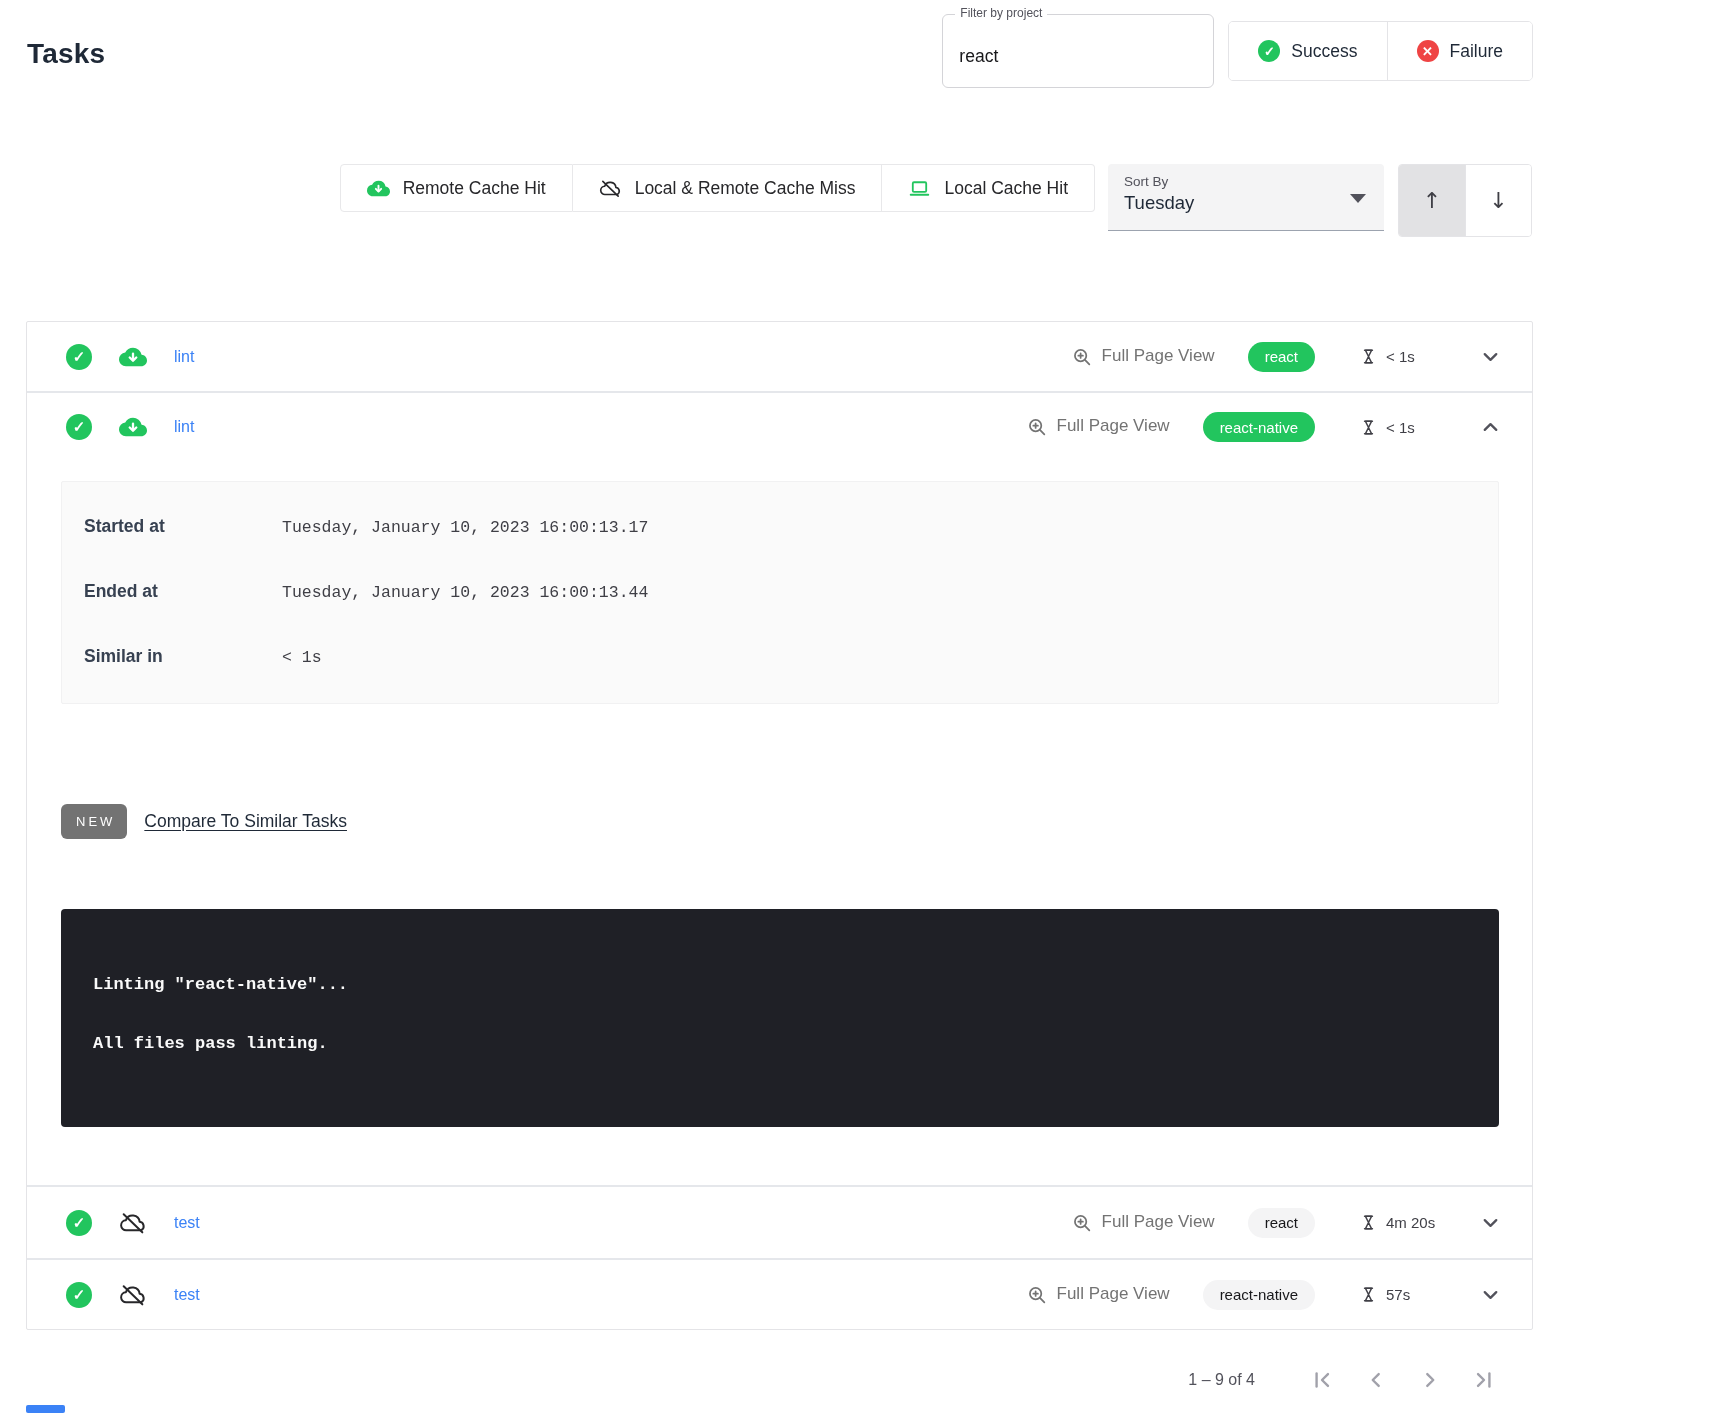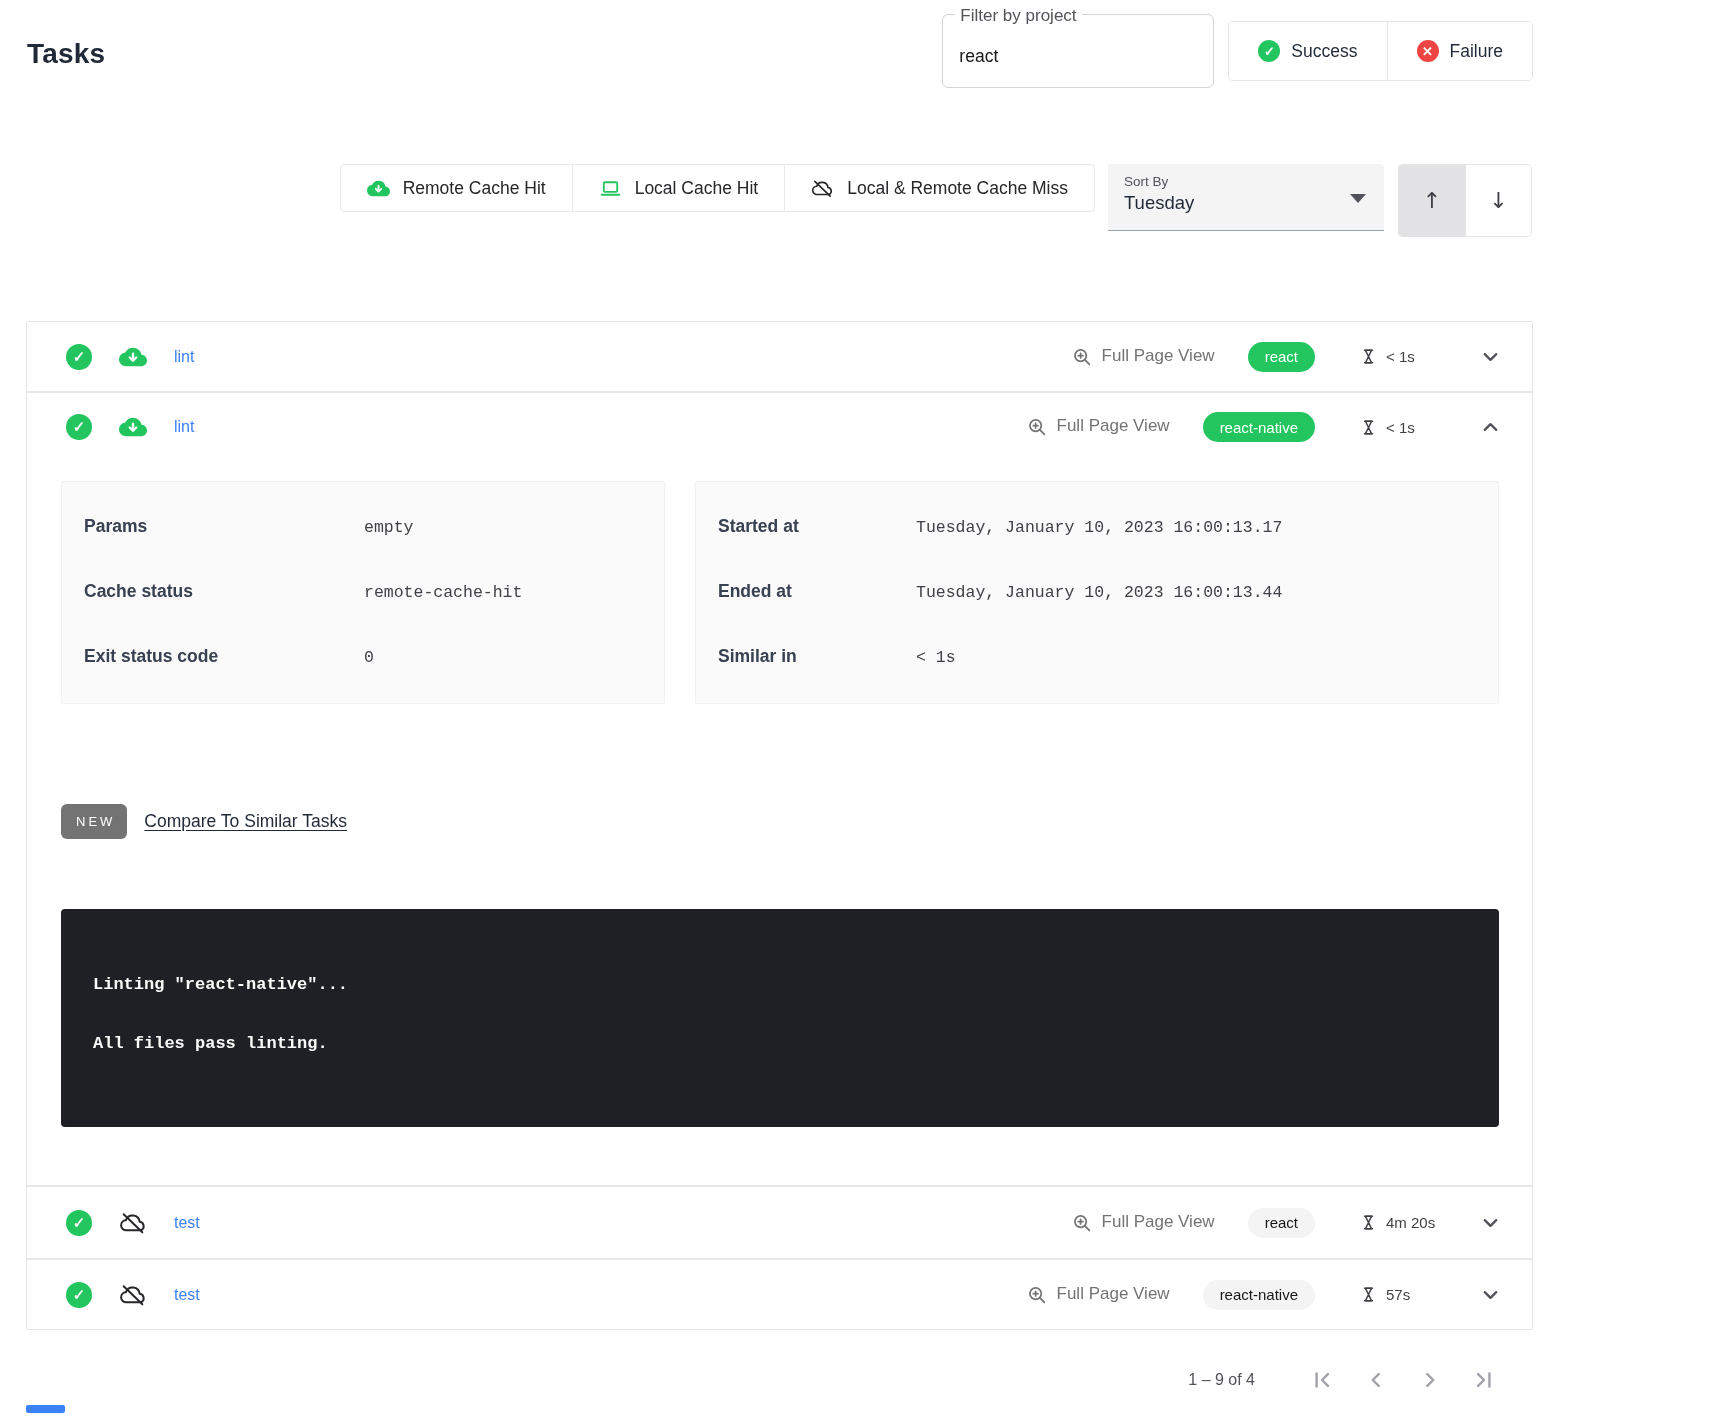--- a/index.html
+++ b/index.html
@@ -5,21 +5,21 @@
   * { box-sizing: border-box; margin: 0; padding: 0; }
   html,body { background:#fff; }
   body { font-family: "Liberation Sans", sans-serif; color:#1f2937; }
   .page { position:relative; width:1716px; height:1418px; background:#fff; overflow:hidden; }
 
   
   .header-row { display:flex; justify-content:space-between; align-items:flex-start; padding:14px 183px 0 27px; height:100px; }
   .page-title { font-size:28px; font-weight:700; color:#1f2937; margin-top:24px; letter-spacing:.2px; }
   .header-controls { display:flex; align-items:center; gap:14px; }
   .filter-field { position:relative; width:272px; height:74px; border:1px solid #d4d4d8; border-radius:6px; background:#fff; }
-  .filter-field .field-label { position:absolute; top:-9px; left:12px; background:#fff; padding:0 5px; font-size:17px; color:#52525b;text-align:right; }
+  .filter-field .field-label { position:absolute; top:-9px; left:12px; background:#fff; padding:0 5px; font-size:12px; color:#52525b;text-align:right; }
   .filter-field input { border:none; outline:none; width:100%; height:100%; padding:10px 16px 0 16px; font-size:17.5px; color:#18181b; font-family:"Liberation Sans",sans-serif; background:transparent; }
   .status-group { display:flex; height:60px; border:1px solid #e4e4e7; border-radius:5px; background:#fff; overflow:hidden; }
   .status-btn { display:flex; align-items:center; gap:11px; padding:0 29px; font-size:17.5px; color:#1f2937; background:#fff; border:none; cursor:pointer; font-family:inherit; }
   .status-btn + .status-btn { border-left:1px solid #e4e4e7; }
   .circle-ic { width:22px; height:22px; border-radius:50%; display:flex; align-items:center; justify-content:center; color:#fff; font-size:13px; font-weight:700; flex:none; }
   .circle-ic.green { background:#22c55e; }
   .circle-ic.red { background:#ef4444; }
 
   
   .toolbar-row { display:flex; justify-content:flex-end; align-items:flex-start; padding-right:184px; margin-top:64px; }
@@ -107,35 +107,35 @@
           <svg width="23" height="23" viewBox="0 0 24 24">
               <path fill="#22c55e" d="M19.35 10.04A7.49 7.49 0 0 0 12 4C9.11 4 6.6 5.64 5.35 8.04A5.99 5.99 0 0 0 0 14c0 3.31 2.69 6 6 6h13c2.76 0 5-2.24 5-5 0-2.64-2.05-4.78-4.65-4.96z"></path>
               <path d="M12 9.2v5.4" stroke="#fff" stroke-width="2" stroke-linecap="round" fill="none"></path>
               <path d="M9.2 12.4 12 15.2l2.8-2.8" stroke="#fff" stroke-width="2" stroke-linecap="round" stroke-linejoin="round" fill="none"></path>
             </svg>
         </span>
         <span>Remote Cache Hit</span>
       </button>
       <button class="cache-btn">
         <span>
+          <svg width="23" height="23" viewBox="0 0 24 24" fill="none" stroke="#27272a" stroke-width="1.7">
+              <path d="M19 18.2H6.3A4.3 4.3 0 0 1 5.9 9.6 6.1 6.1 0 0 1 17.7 11a3.8 3.8 0 0 1 1.3 7.2z" stroke-linejoin="round"></path>
+              <path d="M4 4.5 20 20" stroke-linecap="round"></path>
+            </svg>
+        </span>
+        <span>Local &amp; Remote Cache Miss</span>
+      </button>
+      <button class="cache-btn">
+        <span>
           <svg width="23" height="23" viewBox="0 0 24 24" fill="none" stroke="#22c55e" stroke-width="1.9">
               <rect x="5" y="5.5" width="14" height="10" rx="1.2"></rect>
               <path d="M2.8 18.5h18.4" stroke-linecap="round"></path>
             </svg>
         </span>
         <span>Local Cache Hit</span>
-      </button>
-      <button class="cache-btn">
-        <span>
-          <svg width="23" height="23" viewBox="0 0 24 24" fill="none" stroke="#27272a" stroke-width="1.7">
-              <path d="M19 18.2H6.3A4.3 4.3 0 0 1 5.9 9.6 6.1 6.1 0 0 1 17.7 11a3.8 3.8 0 0 1 1.3 7.2z" stroke-linejoin="round"></path>
-              <path d="M4 4.5 20 20" stroke-linecap="round"></path>
-            </svg>
-        </span>
-        <span>Local &amp; Remote Cache Miss</span>
       </button>
     </div>
     <div class="sort-select">
       <span class="sort-label">Sort By</span>
       <span class="sort-value">Tuesday</span>
       <span class="sort-caret"></span>
     </div>
     <div class="dir-group">
       <button class="dir-btn active">
           <span>↑</span>
@@ -232,34 +232,20 @@
               <svg width="23" height="23" viewBox="0 0 24 24" fill="none" stroke="#52525b" stroke-width="2.4" stroke-linecap="round" stroke-linejoin="round">
                   <path d="M6 14.5l6-6 6 6"></path>
                 </svg>
             </span>
           </button>
         </div>
       </div>
 
       <div class="expanded-body">
         <div class="details-grid">
-          <div class="detail-panel left">
-            <div class="detail-row">
-              <span class="detail-label">Params</span>
-              <span class="detail-value">empty</span>
-            </div>
-            <div class="detail-row">
-              <span class="detail-label">Cache status</span>
-              <span class="detail-value">remote-cache-hit</span>
-            </div>
-            <div class="detail-row">
-              <span class="detail-label">Exit status code</span>
-              <span class="detail-value">0</span>
-            </div>
-          </div>
           <div class="detail-panel right">
             <div class="detail-row">
               <span class="detail-label">Started at</span>
               <span class="detail-value">Tuesday, January 10, 2023 16:00:13.17</span>
             </div>
             <div class="detail-row">
               <span class="detail-label">Ended at</span>
               <span class="detail-value">Tuesday, January 10, 2023 16:00:13.44</span>
             </div>
             <div class="detail-row">

